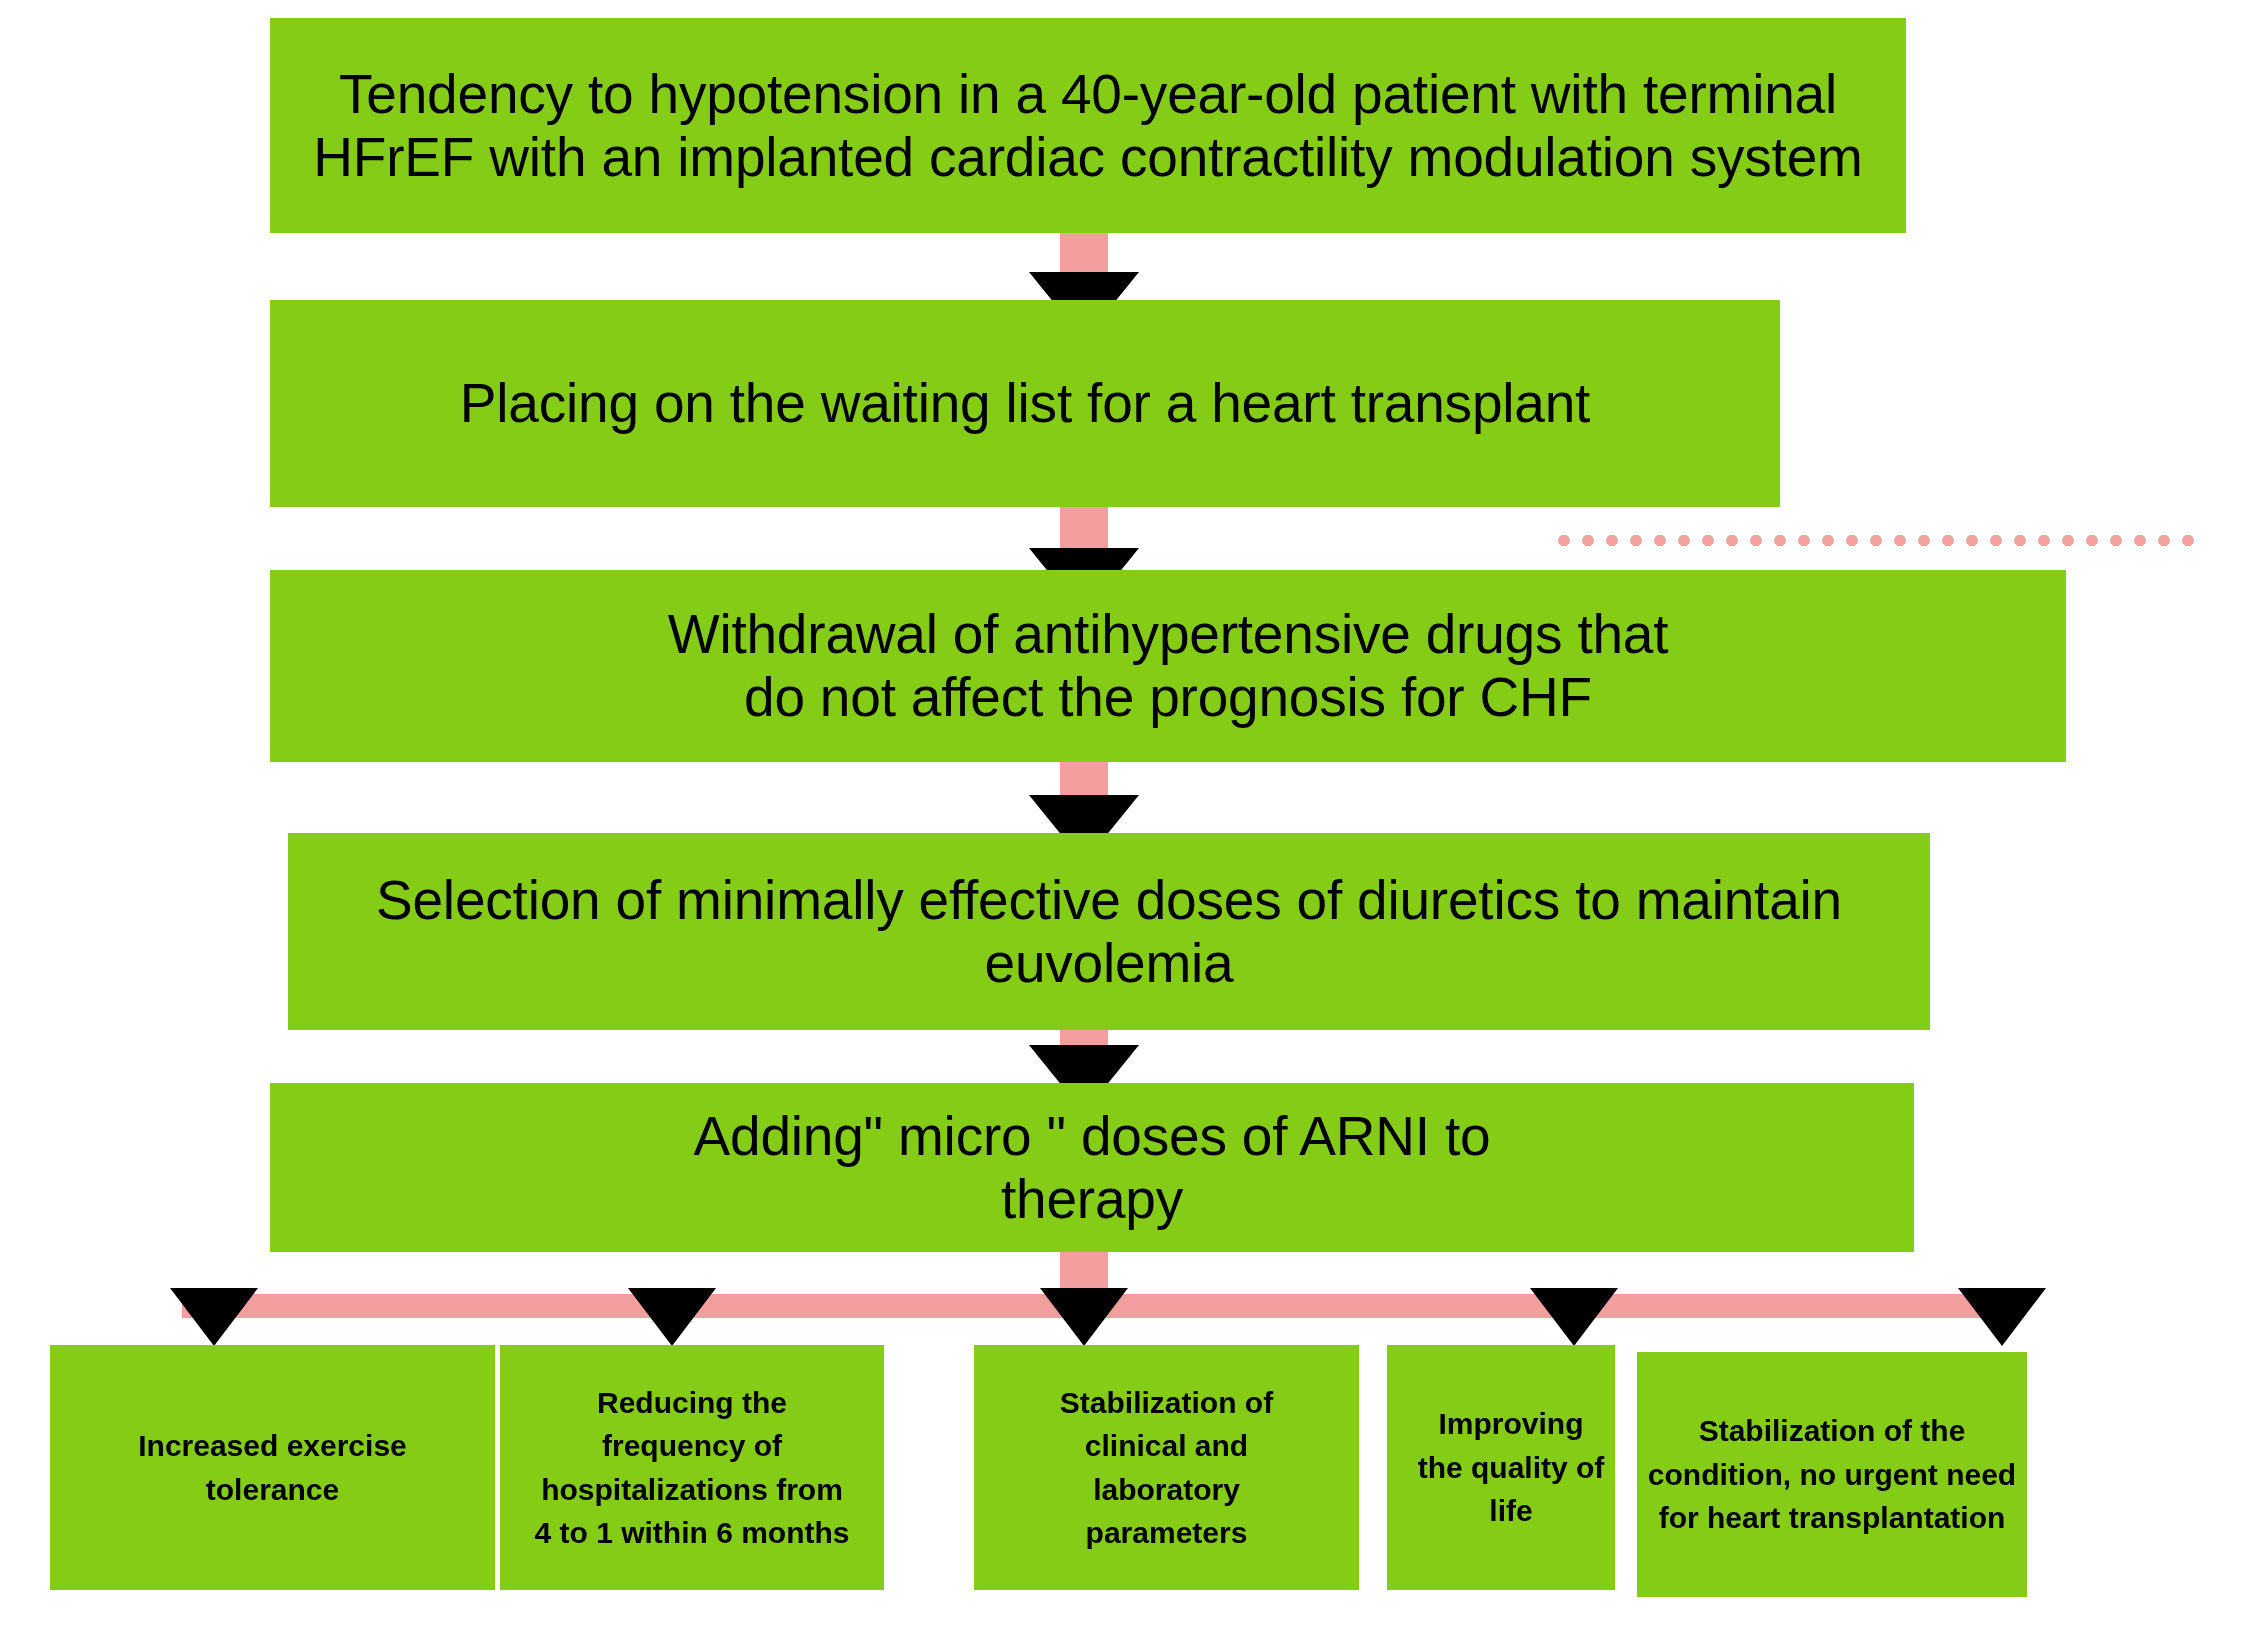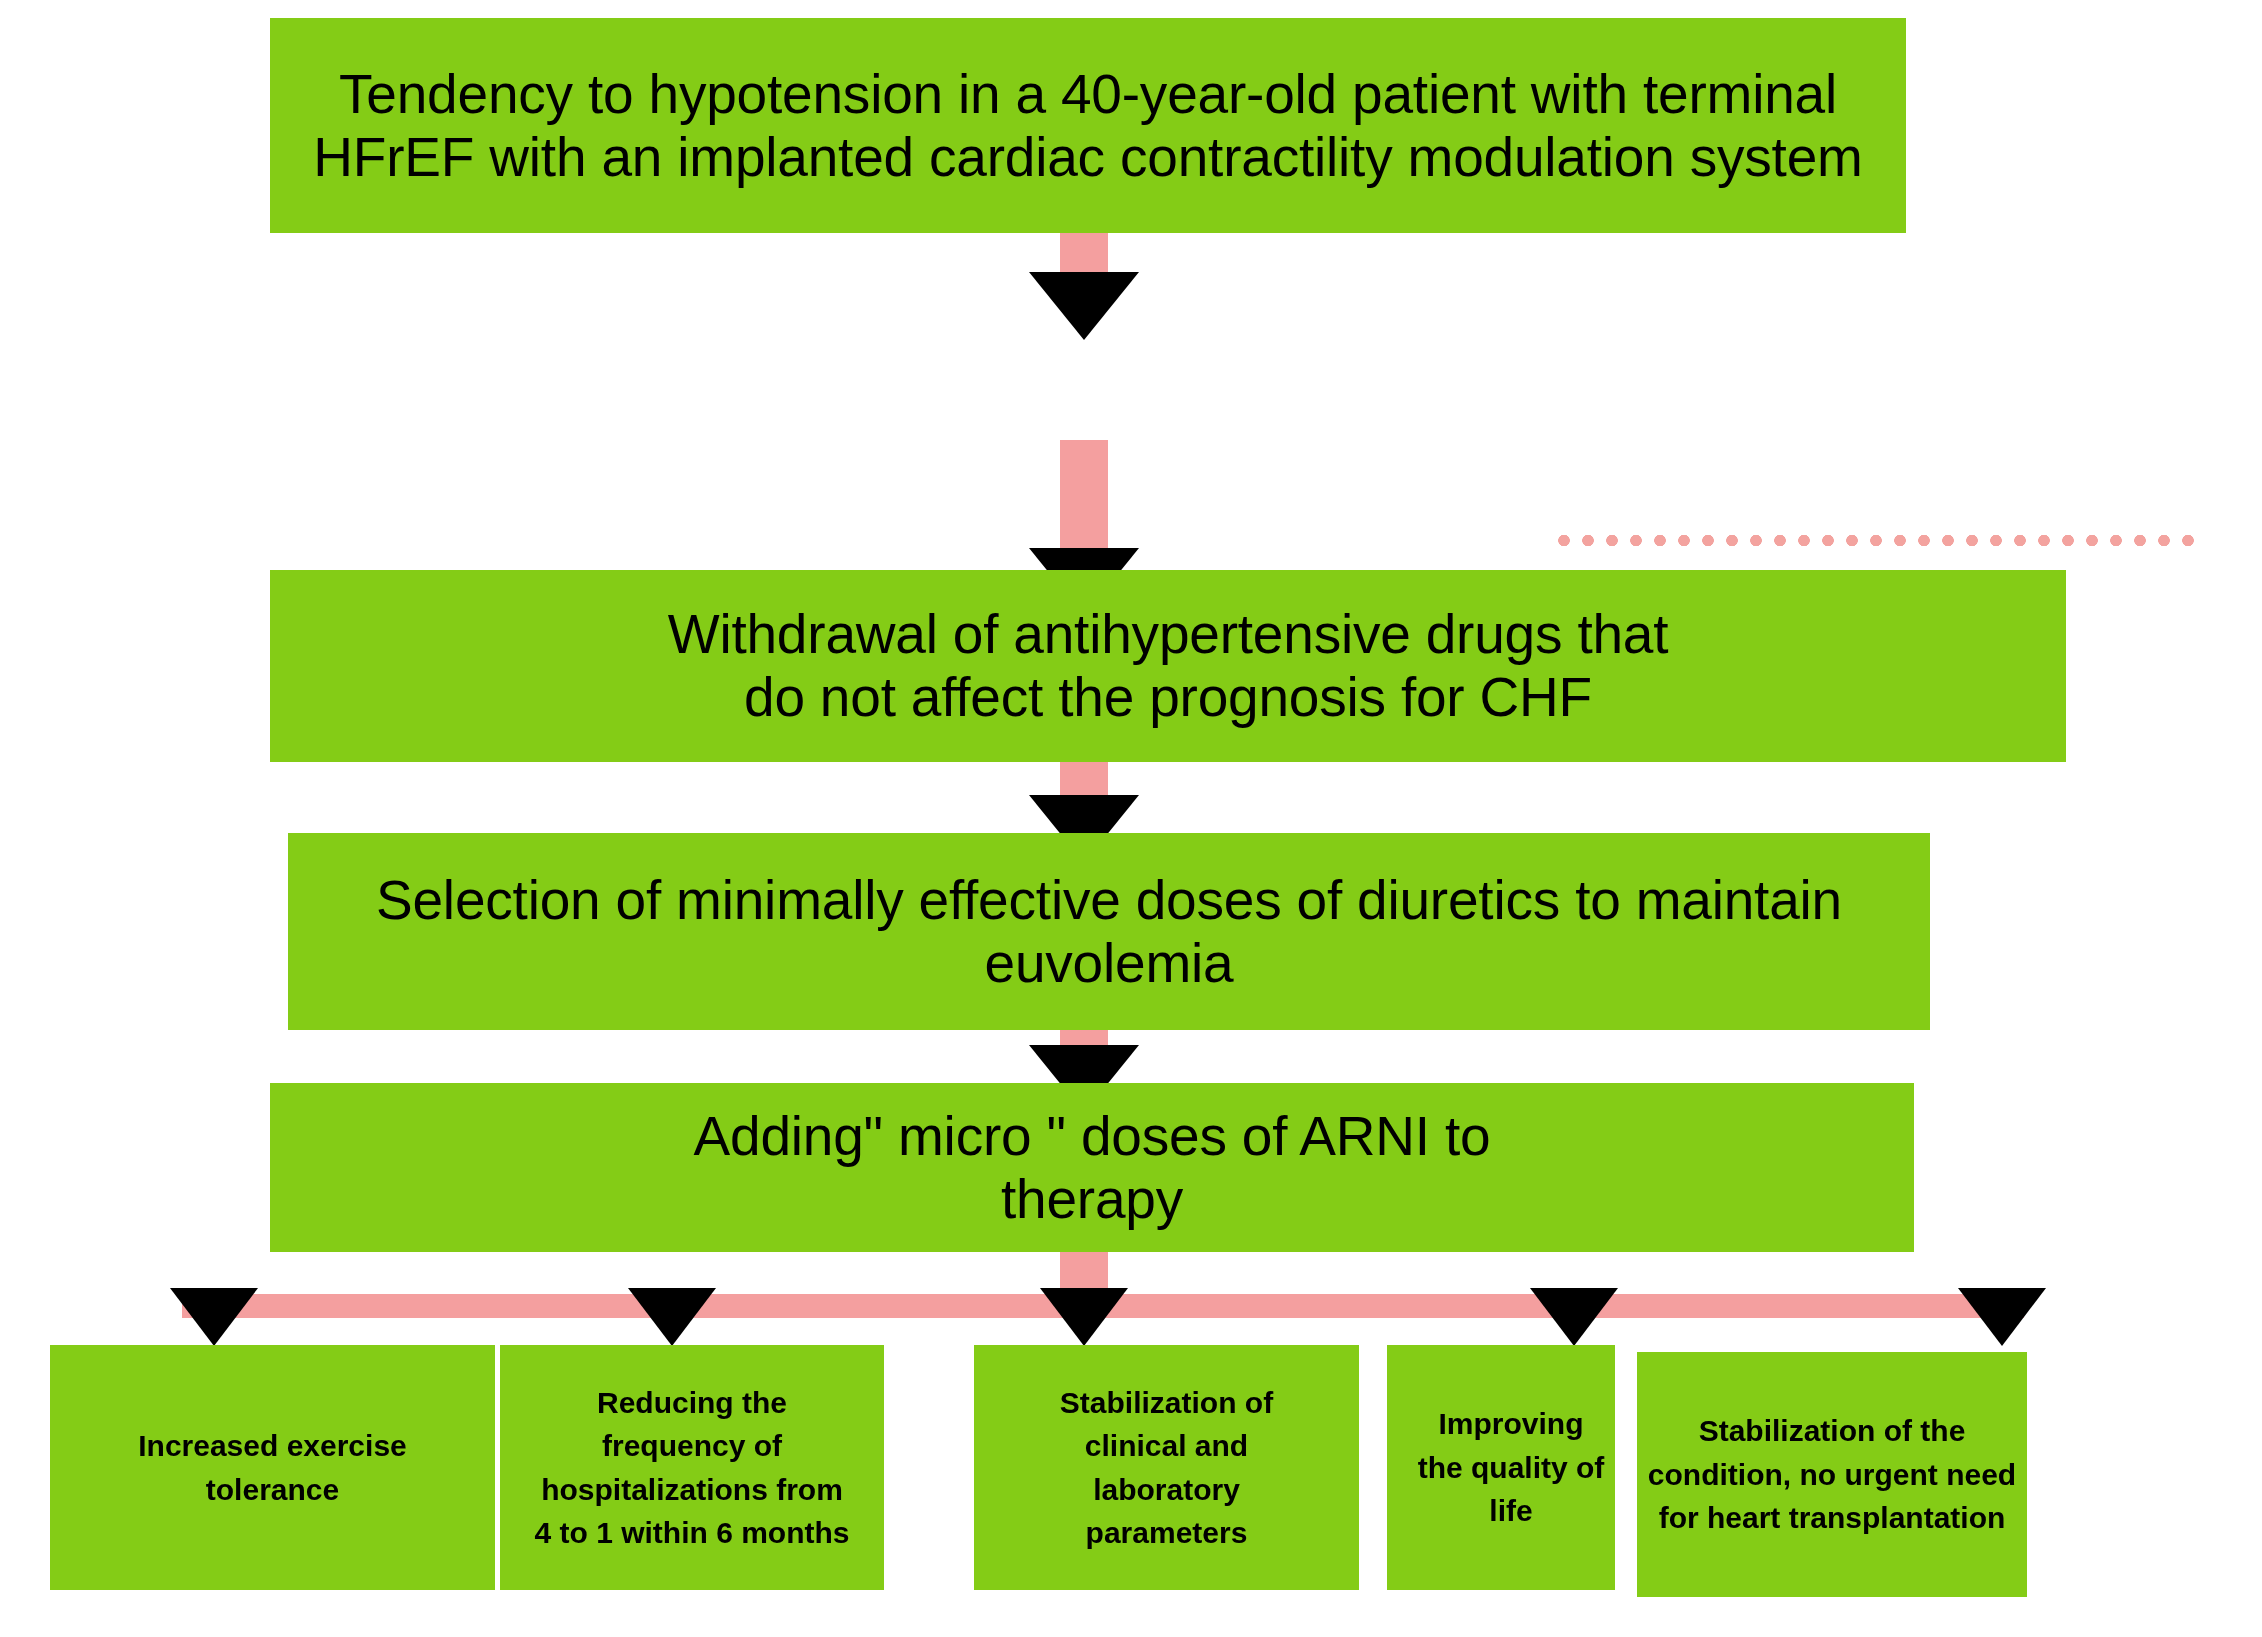--- a/index.html
+++ b/index.html
@@ -91,20 +91,23 @@
   <div class="connector-v" style="left:1060px; top:700px; width:48px; height:160px;"></div>
   <div class="connector-v" style="left:1060px; top:980px; width:48px; height:130px;"></div>
   <div class="connector-v" style="left:1060px; top:1230px; width:48px; height:80px;"></div>
 
   <div class="node node-main" style="left:270px; top:18px; width:1636px; height:215px;">
     <span class="node-text">Tendency to hypotension in a 40-year-old patient with terminal HFrEF with an implanted cardiac contractility modulation system</span>
   </div>
 
   <div class="arrow" style="left:1029px; top:272px;"></div>
 
+  <div class="node node-main" style="left:270px; top:300px; width:1510px; height:207px;">
+    <span class="node-text">Placing on the waiting list for a heart transplant</span>
+  </div>
 
   <div class="dotted-line" style="left:1552px; top:535px; width:645px;"></div>
 
   <div class="arrow" style="left:1029px; top:548px;"></div>
 
   <div class="node node-main" style="left:270px; top:570px; width:1796px; height:192px;">
     <span class="node-text">Withdrawal of antihypertensive drugs that
 do not affect the prognosis for CHF</span>
   </div>
 

